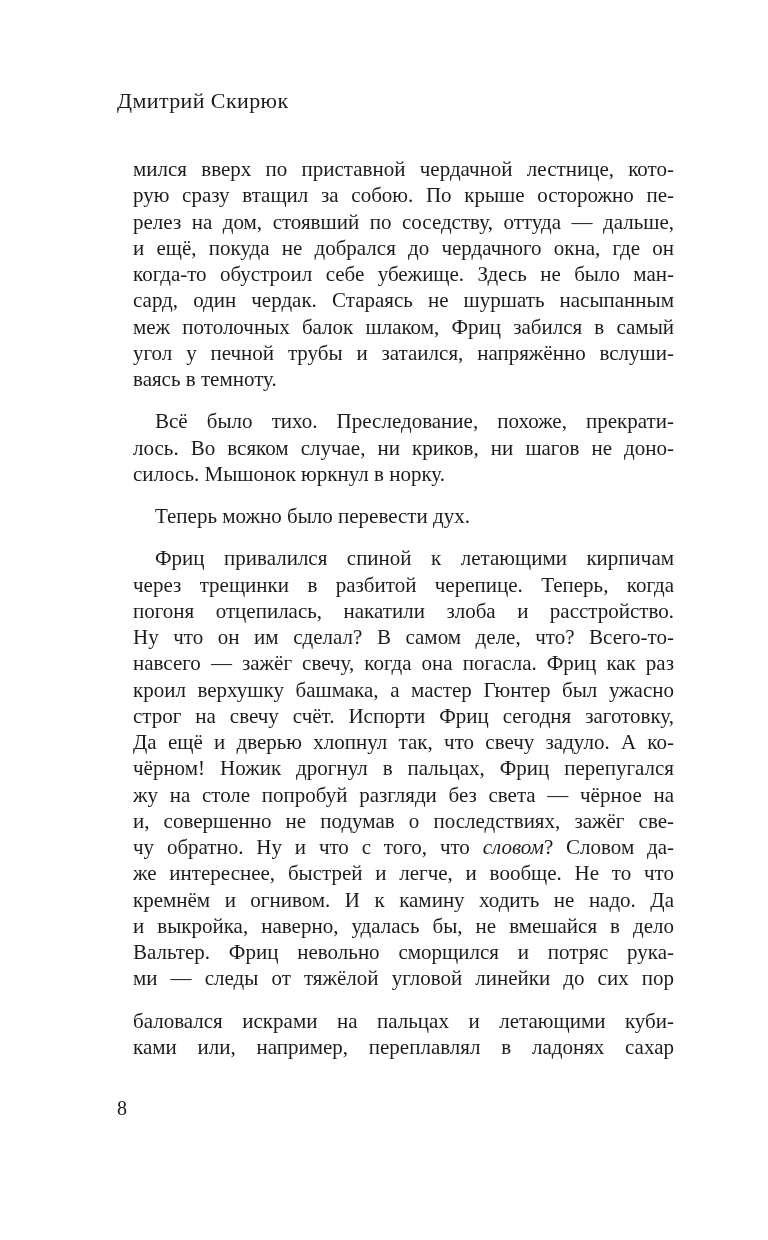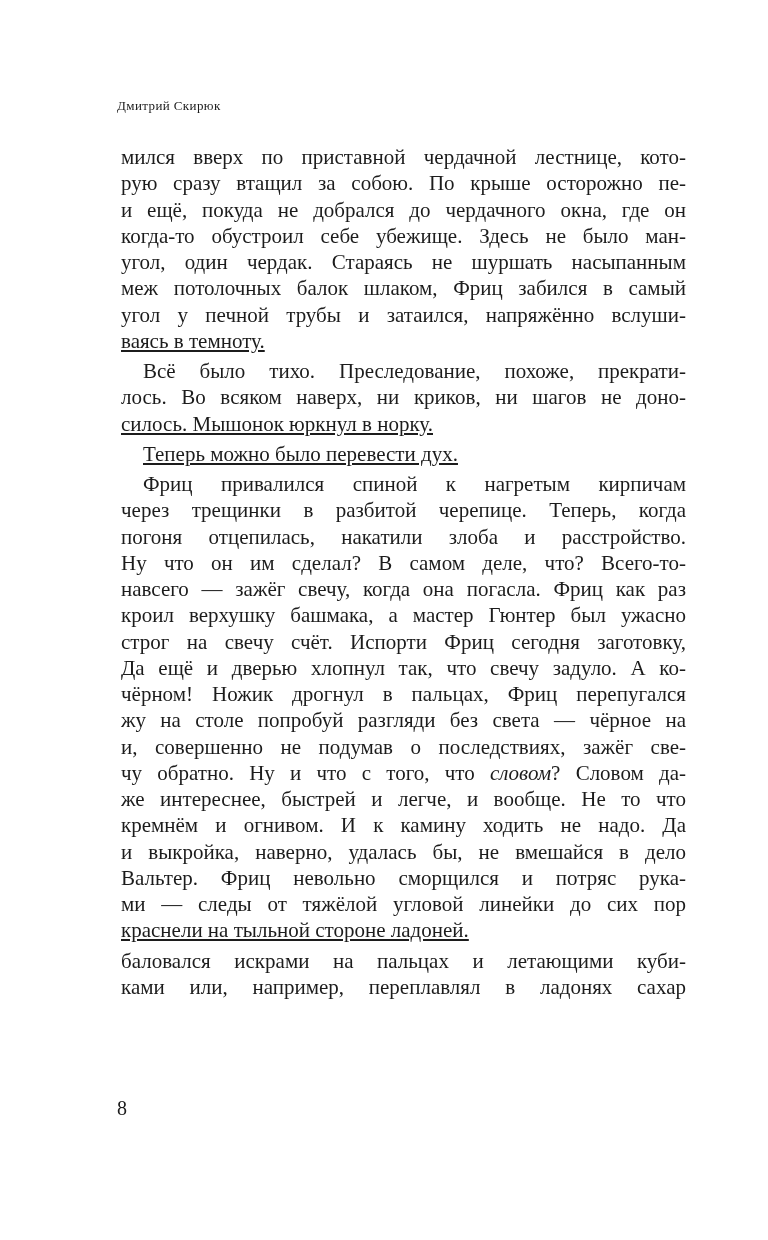--- a/index.html
+++ b/index.html
@@ -6,91 +6,91 @@
   .page{
     position:relative;
     width:768px;height:1240px;
     background:#ffffff;
     color:#1c1c1c;
     font-family:"Liberation Serif", serif;
     overflow:hidden;
   }
   .running-header{
     position:absolute;
-    left:117px;top:98px;
-    font-size:13px;
+    left:117px;top:88px;
+    font-size:22px;
     letter-spacing:0.4px;
   }
   .text-block{
     position:absolute;
     left:117px;top:140px;
     width:573px;
   }
-  .para{margin:4px;padding:0;}
+  .para{margin:16px;padding:0;}
   .line{
     font-size:21px;
     line-height:26.25px;
     height:26.25px;
     text-align:justify;
     text-align-last:justify;
     overflow:hidden;
   }
   .line.indent{text-indent:22px;}
-  .line.end{text-align-last:left;text-decoration:underline;}
+  .line.end{text-align-last:left;}
   .line em{}
   .page-number{
     position:absolute;
     left:117px;top:1097px;
     font-size:20px;
   }
 </style>
 </head>
 <body>
 
 <div class="page">
   <div class="running-header">Дмитрий Скирюк</div>
 
   <div class="text-block" id="text-block">
       <div class="para">
         <div class="line">мился вверх по приставной чердачной лестнице, кото-</div>
         <div class="line">рую сразу втащил за собою. По крыше осторожно пе-</div>
+        <div class="line">релез на дом, стоявший по соседству, оттуда — дальше,</div>
         <div class="line">и ещё, покуда не добрался до чердачного окна, где он</div>
         <div class="line">когда-то обустроил себе убежище. Здесь не было ман-</div>
-        <div class="line">угол, один чердак. Стараясь не шуршать насыпанным</div>
+        <div class="line">сард, один чердак. Стараясь не шуршать насыпанным</div>
         <div class="line">меж потолочных балок шлаком, Фриц забился в самый</div>
         <div class="line">угол у печной трубы и затаился, напряжённо вслуши-</div>
         <div class="line end">ваясь в темноту.</div>
       </div>
       <div class="para">
         <div class="line indent">Всё было тихо. Преследование, похоже, прекрати-</div>
-        <div class="line">лось. Во всяком наверх, ни криков, ни шагов не доно-</div>
+        <div class="line">лось. Во всяком случае, ни криков, ни шагов не доно-</div>
         <div class="line end">силось. Мышонок юркнул в норку.</div>
       </div>
       <div class="para">
         <div class="line indent end">Теперь можно было перевести дух.</div>
       </div>
       <div class="para">
-        <div class="line indent">Фриц привалился спиной к нагретым кирпичам</div>
+        <div class="line indent">Фриц привалился спиной к летающими кирпичам</div>
         <div class="line">через трещинки в разбитой черепице. Теперь, когда</div>
         <div class="line">погоня отцепилась, накатили злоба и расстройство.</div>
         <div class="line">Ну что он им сделал? В самом деле, что? Всего-то-</div>
         <div class="line">навсего — зажёг свечу, когда она погасла. Фриц как раз</div>
         <div class="line">кроил верхушку башмака, а мастер Гюнтер был ужасно</div>
         <div class="line">строг на свечу счёт. Испорти Фриц сегодня заготовку,</div>
         <div class="line">Да ещё и дверью хлопнул так, что свечу задуло. А ко-</div>
         <div class="line">чёрном! Ножик дрогнул в пальцах, Фриц перепугался</div>
         <div class="line">жу на столе попробуй разгляди без света — чёрное на</div>
         <div class="line">и, совершенно не подумав о последствиях, зажёг све-</div>
         <div class="line">чу обратно. Ну и что с того, что <em>словом</em>? Словом да-</div>
         <div class="line">же интереснее, быстрей и легче, и вообще. Не то что</div>
         <div class="line">кремнём и огнивом. И к камину ходить не надо. Да</div>
         <div class="line">и выкройка, наверно, удалась бы, не вмешайся в дело</div>
         <div class="line">Вальтер. Фриц невольно сморщился и потряс рука-</div>
         <div class="line">ми — следы от тяжёлой угловой линейки до сих пор</div>
-        <div class="line end">краснели на тыльной стороне ладоней.</div>
       </div>
       <div class="para">
         <div class="line">баловался искрами на пальцах и летающими куби-</div>
         <div class="line">ками или, например, переплавлял в ладонях сахар</div>
       </div>
     </div>
 
   <div class="page-number">8</div>
 </div>
 

